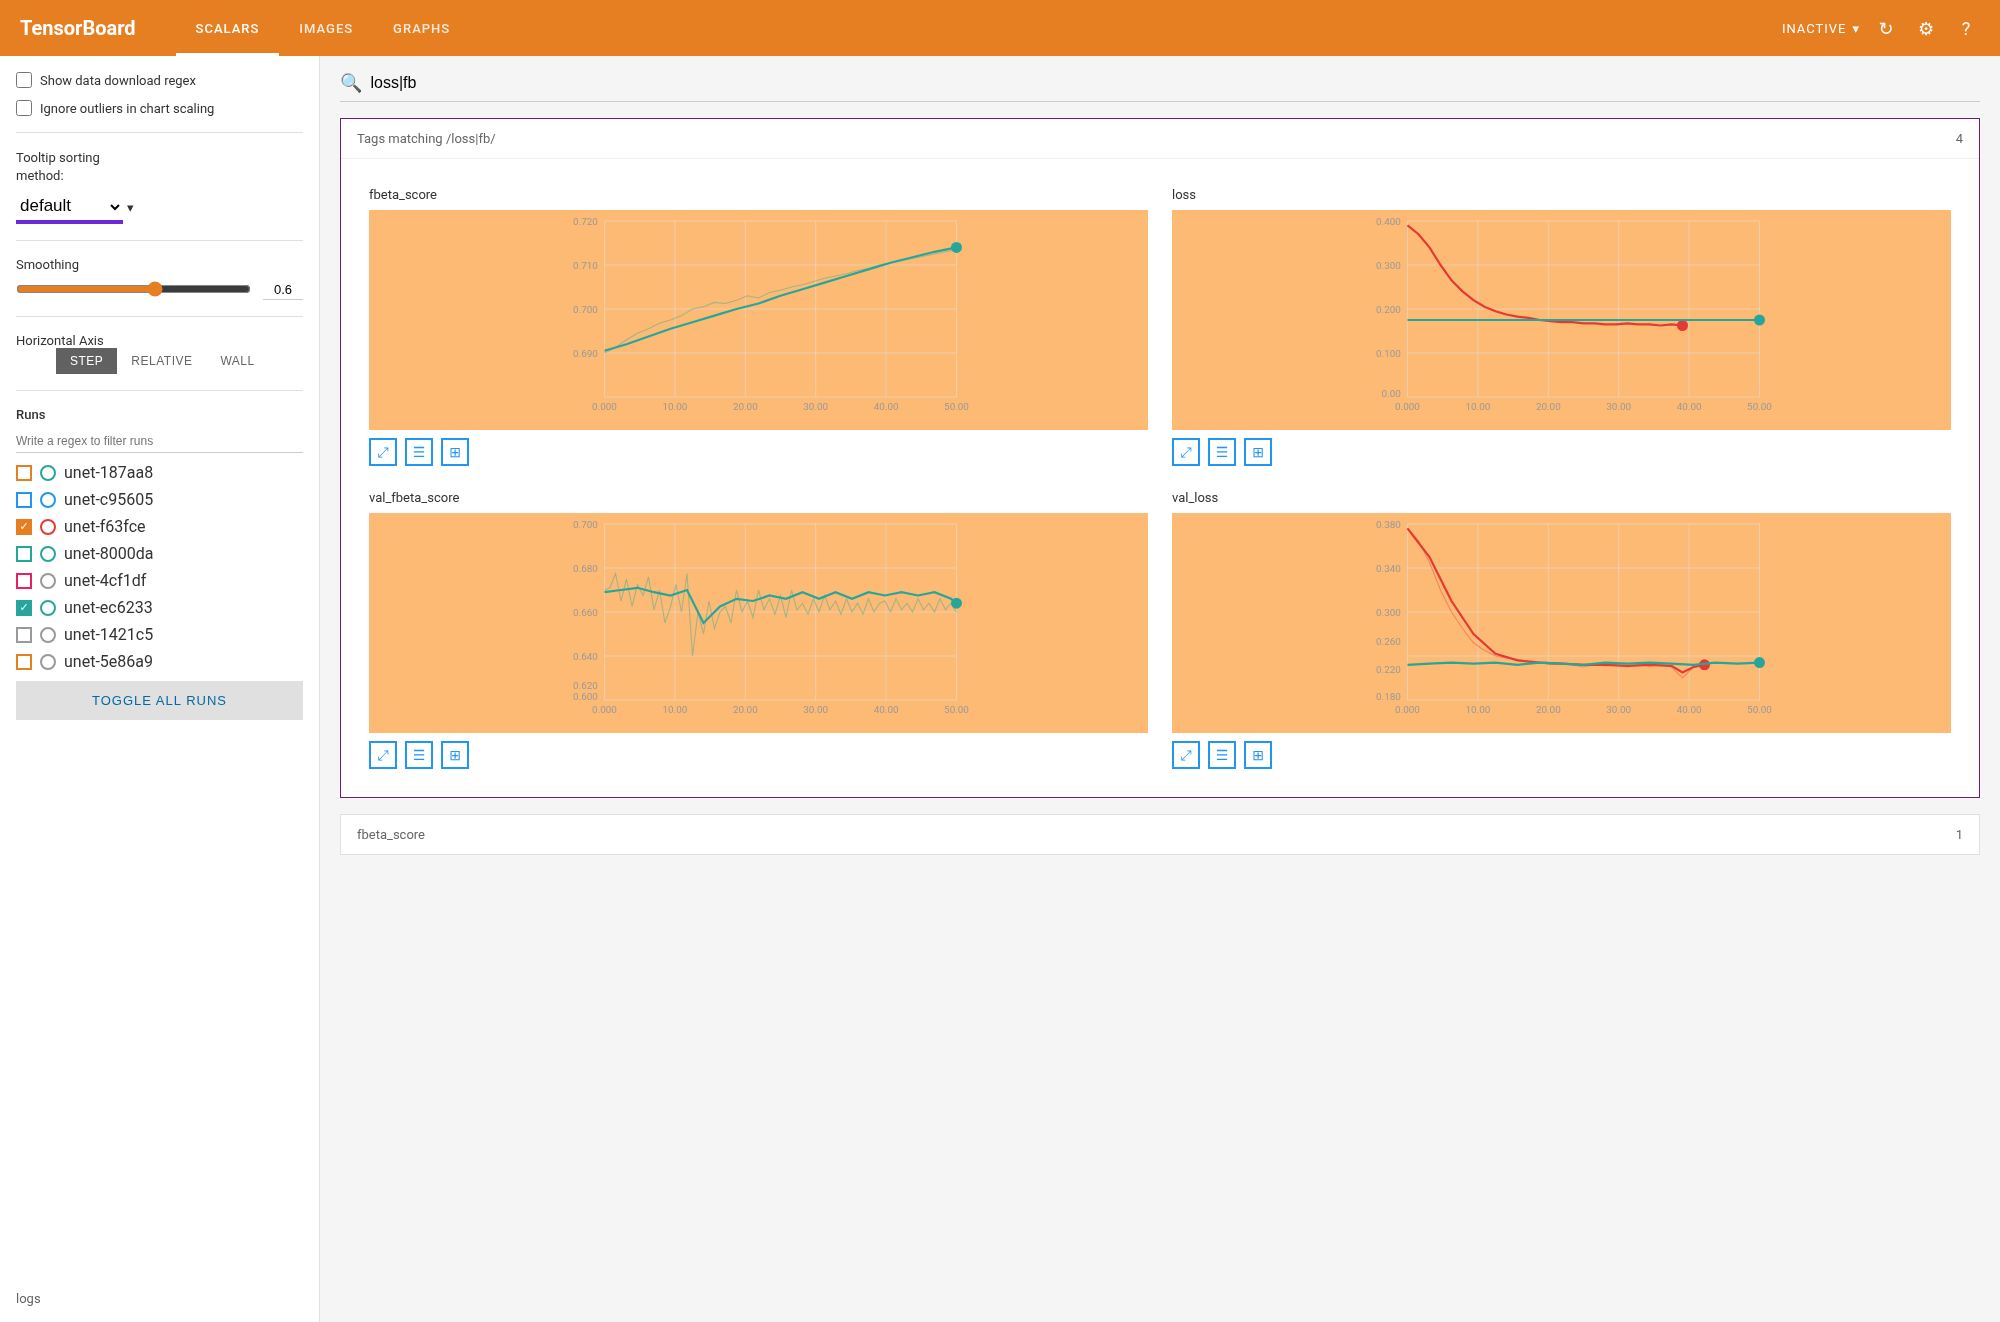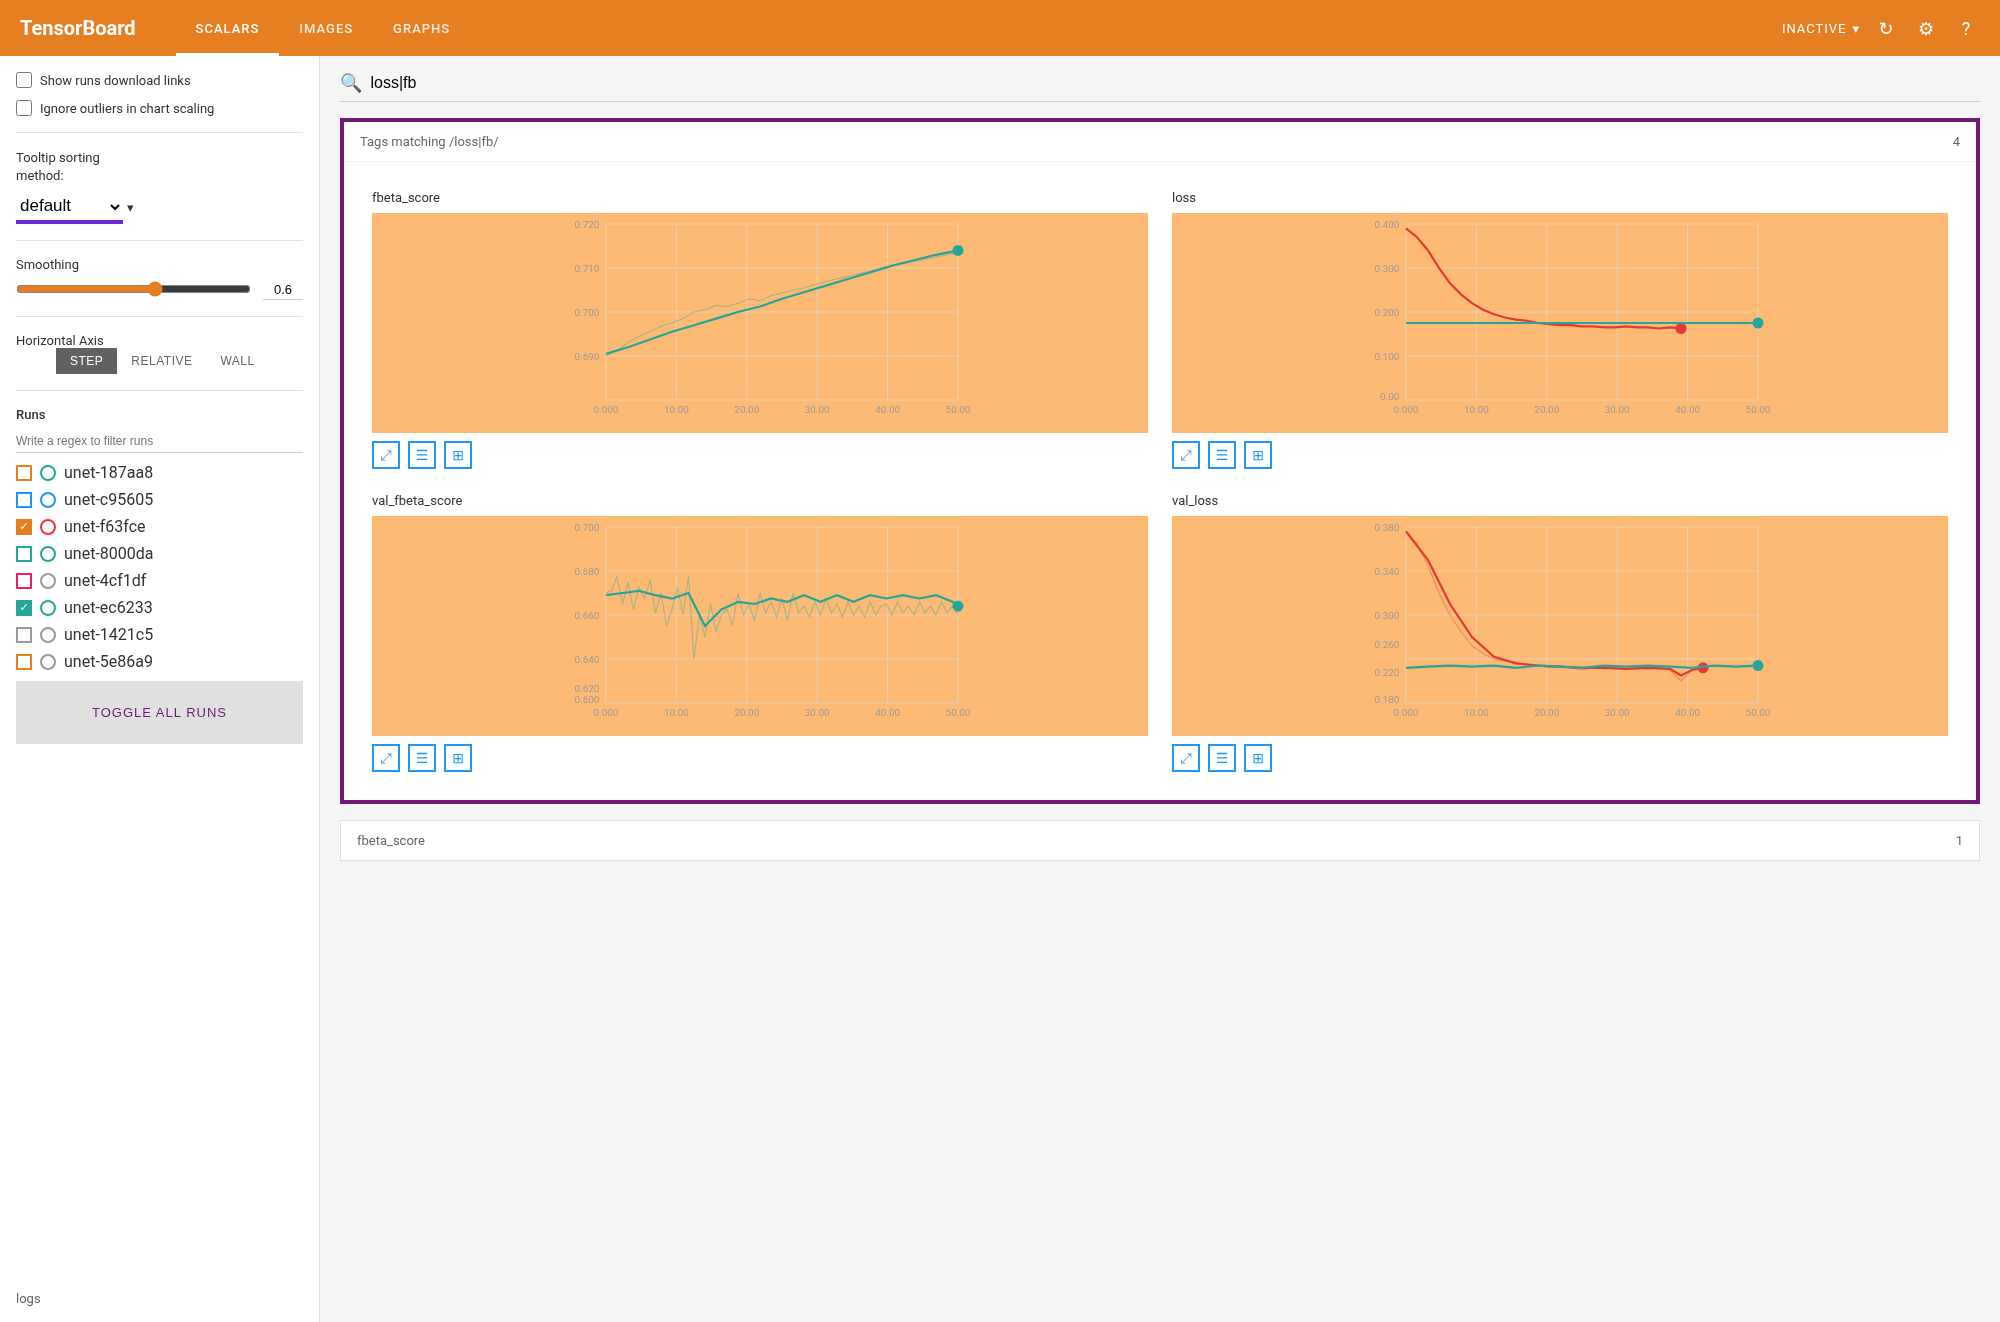--- a/index.html
+++ b/index.html
@@ -213,26 +213,26 @@
       border-radius: 50%;
       border: 2px solid #999;
       flex-shrink: 0;
     }
 
     .run-name { font-size: 16px; color: #333; }
 
     .toggle-all-btn {
       background: #e0e0e0;
       border: none;
-      padding: 24px;
+      padding: 12px;
       width: 100%;
       font-size: 13px;
       letter-spacing: 1px;
       font-weight: 500;
-      color: #701a75;
+      color: #0369a1;
       cursor: pointer;
       text-transform: uppercase;
     }
 
     .logs-label { font-size: 13px; color: #666; margin-top: auto; }
 
     
     .main-content {
       flex: 1;
       overflow-y: auto;
@@ -251,21 +251,21 @@
       border: none;
       outline: none;
       font-size: 16px;
       flex: 1;
       background: transparent;
     }
     .search-icon { color: #666; font-size: 18px; }
 
     .tag-section {
       background: white;
-      border: 4px solid #701a75;
+      border: 1px solid #701a75;
       margin-bottom: 16px;
     }
     .tag-header {
       display: flex;
       align-items: center;
       justify-content: space-between;
       padding: 12px 16px;
       border-bottom: 1px solid #f0f0f0;
       color: #666;
       font-size: 13px;
@@ -354,21 +354,21 @@
     <div class="header-icon">⚙</div>
     <div class="header-icon">?</div>
   </div>
 </header>
 
 <div class="main-layout">
 
   <aside class="sidebar">
     <label class="checkbox-row">
       <input type="checkbox" style="">
-      <span>Show runs download links</span>
+      <span>Show data download regex</span>
     </label>
     <label class="checkbox-row">
       <input type="checkbox" style="">
       <span>Ignore outliers in chart scaling</span>
     </label>
 
     <div class="divider"></div>
 
     <div class="tooltip-section">
       <div class="tooltip-label">Tooltip sorting<br>method:</div>

